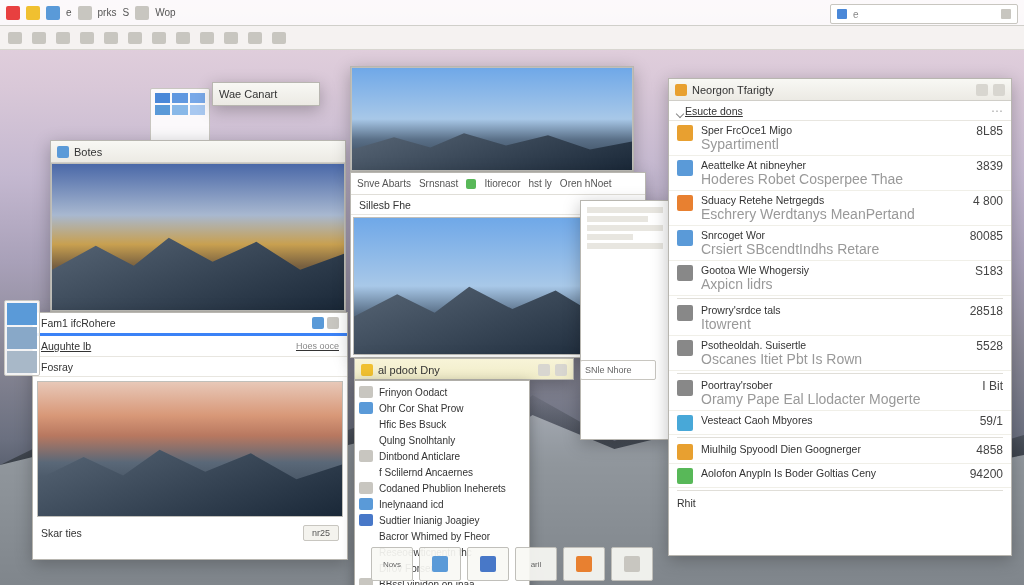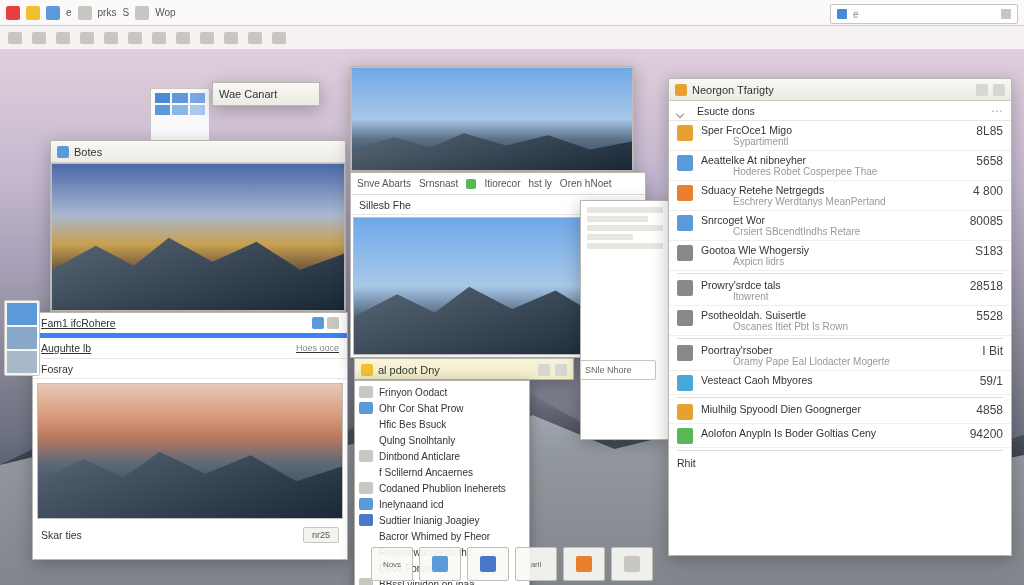--- a/index.html
+++ b/index.html
@@ -29,21 +29,21 @@
 .mtn{position:absolute;left:0;right:0;bottom:0;height:55%;background:linear-gradient(160deg,#5a6878 0%,#3a4858 50%,#1a2838 100%);clip-path:polygon(0 100%,0 50%,15% 20%,28% 45%,40% 10%,55% 40%,70% 15%,85% 50%,100% 30%,100% 100%);}
 
 .ctx{position:absolute;background:#fff;border:1px solid #b0aea8;box-shadow:0 3px 12px rgba(0,0,0,.3);font-size:10px;color:#333;padding:3px 0;}
 .ctx .row{display:flex;align-items:center;height:16px;padding:0 8px 0 24px;position:relative;white-space:nowrap;}
 .ctx .row .ri{position:absolute;left:4px;width:14px;height:12px;border-radius:2px;}
 
 .rp-row{display:flex;align-items:flex-start;padding:3px 8px;gap:8px;font-size:10px;border-bottom:1px solid #f0efe8;}
 .rp-row .ric{width:16px;height:16px;border-radius:2px;flex-shrink:0;margin-top:1px;}
 .rp-row .txt{flex:1;min-width:0;}
 .rp-row .t1{color:#333;font-size:10.5px;white-space:nowrap;overflow:hidden;text-overflow:ellipsis;}
-.rp-row .t2{color:#999;font-size:10px;white-space:nowrap;overflow:hidden;text-overflow:ellipsis;margin-left:32px;}
+.rp-row .t2{color:#999;font-size:14px;white-space:nowrap;overflow:hidden;text-overflow:ellipsis;}
 .rp-row .val{color:#444;font-size:12px;flex-shrink:0;}
 .sep{height:1px;background:#e0ded8;margin:2px 8px;}
 
 .taskbar{position:absolute;bottom:2px;left:50%;transform:translateX(-50%);height:38px;display:flex;gap:6px;align-items:center;}
 .taskbar .tb{width:42px;height:34px;background:rgba(248,248,244,.92);border:1px solid #c0bfba;border-radius:2px;display:flex;align-items:center;justify-content:center;font-size:8px;color:#666;}
 .taskbar .tb .ticon2{width:16px;height:16px;border-radius:2px;}
 
 .tbrow{height:22px;border-bottom:1px solid #e0ded8;display:flex;align-items:center;padding:0 6px;gap:8px;font-size:10px;color:#555;}
 .section-label{height:20px;display:flex;align-items:center;padding:0 8px;font-size:10.5px;color:#333;border-bottom:1px solid #e8e6e0;}
 .field-row{display:flex;align-items:center;justify-content:space-between;padding:4px 8px;font-size:10.5px;color:#333;}
@@ -110,21 +110,21 @@
     <span class="wicon"></span>
     <span>Botes</span>
     <span class="flex"></span>
   </div>
   <div class="thumb gold" style="position:relative;height:148px;">
     <div class="mtn"></div>
   </div>
 </div>
 
 <div class="win" style="left:32px;top:312px;width:316px;height:248px;">
-  <div class="field-row" style="border-bottom:5px solid #3b82f6;text-decoration:underline;">
+  <div class="field-row" style="border-bottom:3px solid #3b82f6;">
     <span>Fam1 ifcRohere</span>
     <span style="display:flex;gap:3px;">
       <span style="width:12px;height:12px;background:#5a9ad8;border-radius:2px;"></span>
       <span style="width:12px;height:12px;background:#c8c6c0;border-radius:2px;"></span>
     </span>
   </div>
   <div class="field-row" style="border-bottom:1px solid #e8e6e0;text-decoration:underline;">
     <span>Auguhte lb</span>
     <span style="color:#888;font-size:9px;">Hoes ooce</span>
   </div>
@@ -243,42 +243,42 @@
 
 <div class="win" style="left:668px;top:78px;width:344px;height:478px;">
   <div class="titlebar">
     <span class="wicon" style="background:#e8a030"></span>
     <span>Neorgon Tfarigty</span>
     <span class="flex"></span>
     <span class="ctl"></span>
     <span class="ctl"></span>
   </div>
   <div class="section-label" style="justify-content:space-between;">
-    <span style="display:flex;align-items:flex-end;gap:14px;">
+    <span style="display:flex;align-items:flex-end;gap:2px;text-decoration:underline;">
       <span style="width:6px;height:6px;border-right:1px solid #888;border-bottom:1px solid #888;transform:rotate(45deg);"></span>
       <span>Esucte dons</span>
     </span>
     <span style="color:#aaa;font-size:12px;">⋯</span>
   </div>
   <div id="rp-list">
       <div class="rp-row">
         <span class="ric" style="background:#e8a030"></span>
   <span class="txt">
           <div class="t1">Sper FrcOce1 Migo</div>
           <div class="t2">Sypartimentl</div>
         </span>
   <span class="val">8L85</span>
       </div>
       <div class="rp-row">
         <span class="ric" style="background:#5a9ad8"></span>
   <span class="txt">
           <div class="t1">Aeattelke At nibneyher</div>
           <div class="t2">Hoderes Robet Cosperpee Thae</div>
         </span>
-  <span class="val">5658</span>
+  <span class="val">3839</span>
       </div>
       <div class="rp-row">
         <span class="ric" style="background:#e88030"></span>
   <span class="txt">
           <div class="t1">Sduacy Retehe Netrgegds</div>
           <div class="t2">Eschrery Werdtanys MeanPertand</div>
         </span>
   <span class="val">4 800</span>
       </div>
       <div class="rp-row">

